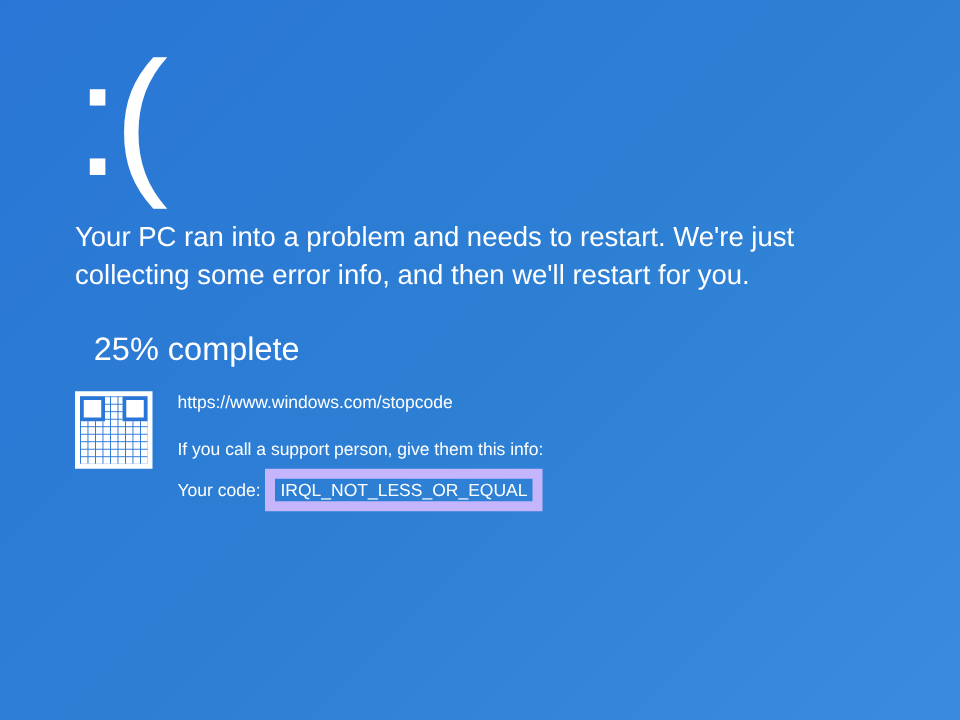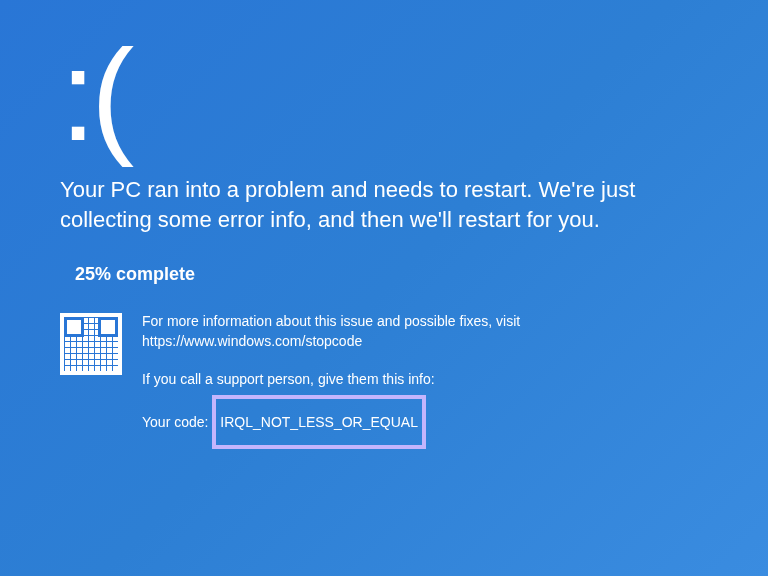--- a/index.html
+++ b/index.html
@@ -28,24 +28,24 @@
       font-family: 'Segoe UI', Arial, sans-serif;
     }
     .main-message {
       font-size: 22px;
       font-weight: 300;
       line-height: 1.35;
       margin-bottom: 30px;
       max-width: 620px;
     }
     .progress {
-      font-size: 18px;
-      font-weight: 700;
+      font-size: 26px;
+      font-weight: 400;
       margin-left: 15px;
-      margin-bottom: 28px;
+      margin-bottom: 18px;
     }
     .help-section {
       display: flex;
       gap: 20px;
       align-items: flex-start;
     }
     .qr-code {
       width: 62px;
       height: 62px;
       background: #ffffff;
@@ -87,41 +87,40 @@
     .help-url {
       margin-bottom: 22px;
     }
     .help-line2 {
       margin-bottom: 8px;
     }
     .stop-code-line {
       font-size: 14px;
     }
     .stop-code-value {
-      border: 4px solid #c4b5fd;
-      padding: 15px 4px;
+      border: 8px solid #c4b5fd;
+      padding: 1px 4px;
       display: inline-block;
     }
   </style>
 </head>
 <body>
 
 <div class="bsod-container">
   <div class="sad-face">:(</div>
 
   <div class="main-message">Your PC ran into a problem and needs to restart. We're just collecting some error info, and then we'll restart for you.</div>
 
   <div class="progress">25% complete</div>
 
   <div class="help-section">
     <div class="qr-code">
       <div class="qr-inner"></div>
     </div>
     <div class="help-text">
-      <div class="help-line1">For more information about this issue and possible fixes, visit</div>
       <div class="help-url">https://www.windows.com/stopcode</div>
       <div class="help-line2">If you call a support person, give them this info:</div>
       <div class="stop-code-line">
         <span>Your code:</span>
         <span class="stop-code-value">IRQL_NOT_LESS_OR_EQUAL</span>
       </div>
     </div>
   </div>
 </div>
 

